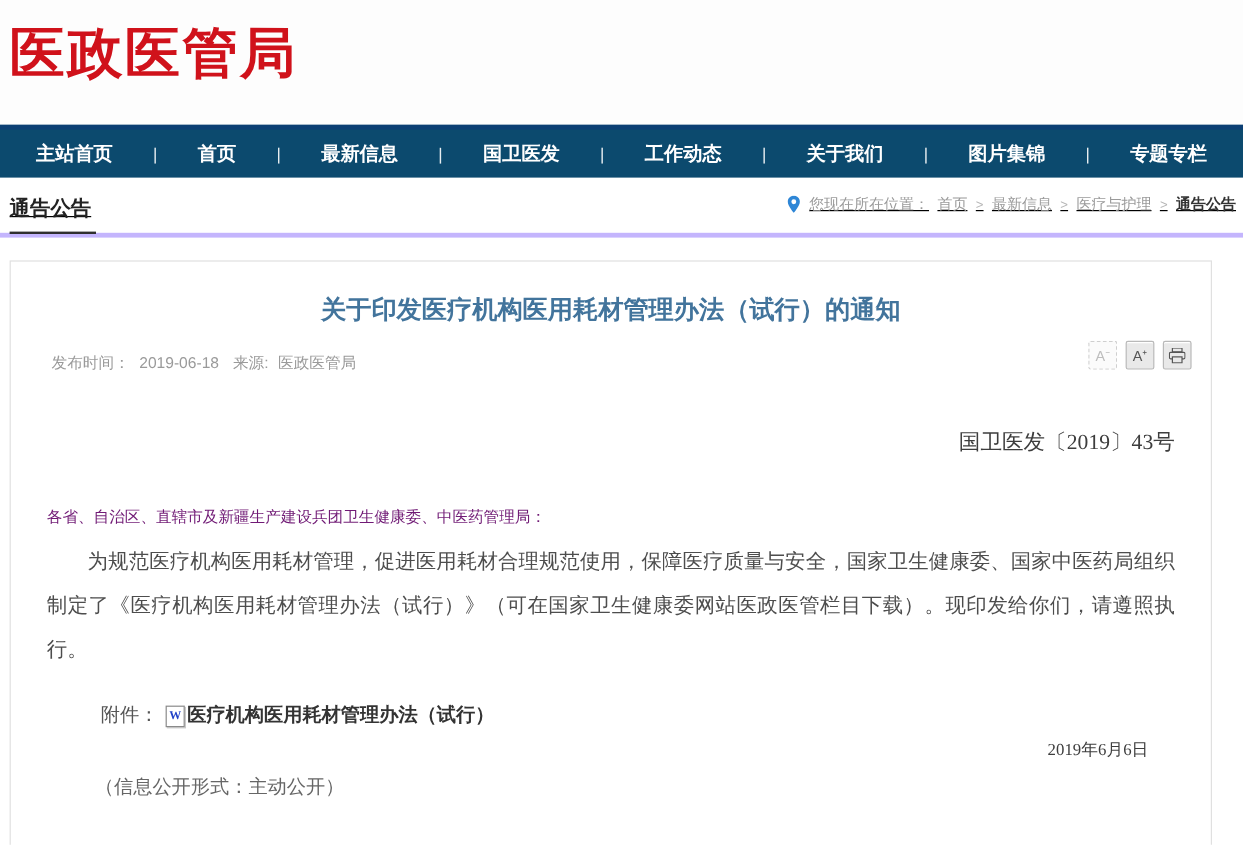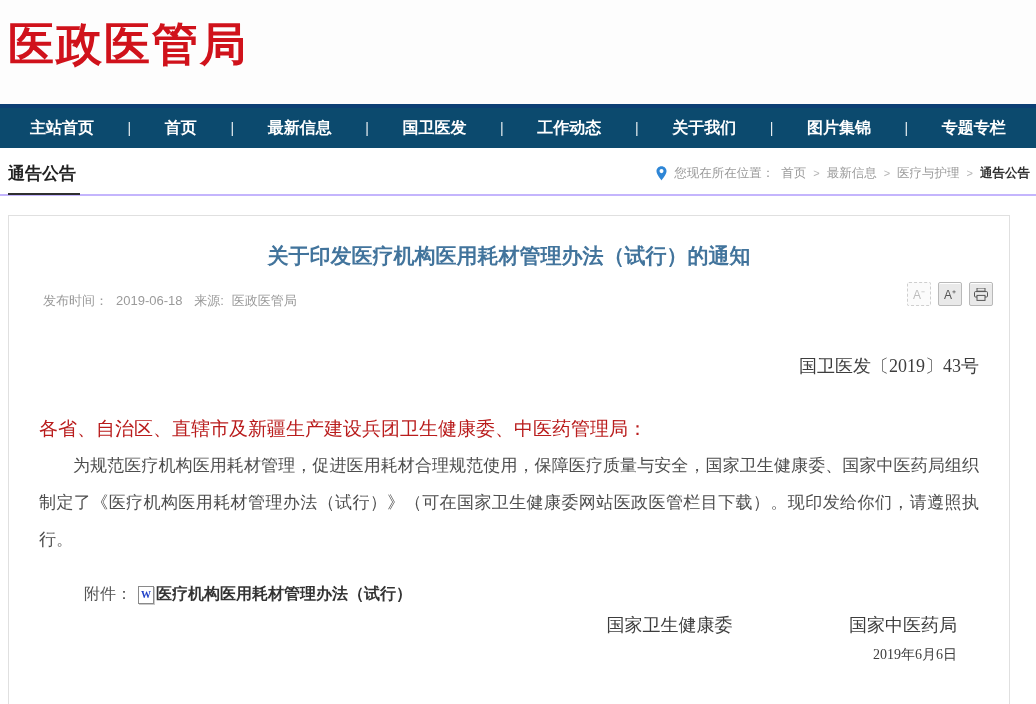--- a/index.html
+++ b/index.html
@@ -11,21 +11,21 @@
   .logo { font-size:46px; font-weight:900; color:#d0121b; letter-spacing:2px; cursor:pointer; }
 
   
   .main-nav { height:44px; background:#0c4a6e; border-top:4px solid #0c3f74;
     display:flex; align-items:center; justify-content:space-between; padding:0 30px; }
   .nav-item { color:#ffffff; font-size:16px; font-weight:bold; cursor:pointer; white-space:nowrap; }
   .nav-sep { color:#ffffff; font-size:14px; font-weight:normal; opacity:.9; }
 
   
   .subheader { margin-top:14px; padding:0 6px 0 8px; display:flex; justify-content:space-between;
-    align-items:center; border-bottom:2px solid #c4b5fd; }
+    align-items:flex-start; border-bottom:4px solid #c4b5fd;text-decoration:underline; }
   .section-title { font-size:17px; font-weight:bold; color:#222; padding:0 4px 8px 0;
     border-bottom:2px solid #2f2f2f; margin-bottom:-1px; }
   .breadcrumb { display:flex; align-items:center; gap:7px; padding-bottom:10px;
     font-size:12.5px; color:#9a9a9a; }
   .breadcrumb .crumb { color:#9a9a9a; cursor:pointer; text-decoration:none; }
   .breadcrumb .crumb.current { color:#333; font-weight:bold; cursor:default; }
   .breadcrumb .bc-sep { color:#b5b5b5; font-size:11px; }
   .pin-icon { width:11px; height:15px; display:inline-block; }
 
   
@@ -37,21 +37,21 @@
 
   .tools { position:absolute; right:16px; top:66px; display:flex; gap:7px; }
   .tool-btn { width:24px; height:24px; display:flex; align-items:center; justify-content:center;
     font-size:12px; border-radius:2px; cursor:pointer; }
   .tool-btn.dim { border:1px dashed #cfcfcf; color:#bdbdbd; background:#fbfbfb; }
   .tool-btn.raised { border:1px solid #b9b9b9; background:#e9e9e9; color:#555;
     box-shadow:inset 0 1px 0 #fff; }
 
   .doc-serif { font-family:"Liberation Serif","DejaVu Serif",serif; }
   .doc-number { text-align:right; margin-top:44px; font-size:18px; color:#3d3d3d; }
-  .salutation { margin-top:32px; font-size:19px; color:#b91c1c; line-height:37px; }
+  .salutation { margin-top:32px; font-size:13px; color:#701a75; line-height:37px; }
   .body-para { font-size:17px; color:#4d4d4d; line-height:37px; text-indent:2em; text-align:justify;font-family:Liberation Serif, serif; }
 
   .attachment { margin-top:26px; padding-left:45px; font-size:16px; color:#555;
     display:flex; align-items:center; }
   .word-icon { display:inline-flex; align-items:center; justify-content:center;
     width:16px; height:18px; border:1px solid #8a8a8a; background:#fff; margin:0 2px 0 6px;
     font-size:10px; font-weight:bold; color:#2242c8;
     box-shadow:1px 1px 0 #c9c9c9; }
   .attachment-name { color:#333; font-weight:bold; font-size:16px;
     font-family:"Liberation Sans","DejaVu Sans",sans-serif; cursor:pointer; }
@@ -129,20 +129,17 @@
   <p class="salutation doc-serif">各省、自治区、直辖市及新疆生产建设兵团卫生健康委、中医药管理局：</p>
 
   <p class="body-para doc-serif">为规范医疗机构医用耗材管理，促进医用耗材合理规范使用，保障医疗质量与安全，国家卫生健康委、国家中医药局组织制定了《医疗机构医用耗材管理办法（试行）》（可在国家卫生健康委网站医政医管栏目下载）。现印发给你们，请遵照执行。</p>
 
   <div class="attachment doc-serif">
     <span>附件：</span>
     <span class="word-icon">W</span>
     <span class="attachment-name">医疗机构医用耗材管理办法（试行）</span>
   </div>
 
-  <div class="signatures doc-serif">
-    <span class="signer-1">国家卫生健康委</span>
-    <span>国家中医药局</span>
-  </div>
 
   <div class="sign-date doc-serif">2019年6月6日</div>
 
+  <p class="footer-note doc-serif">（信息公开形式：主动公开）</p>
 </main>
 
 </body></html>

